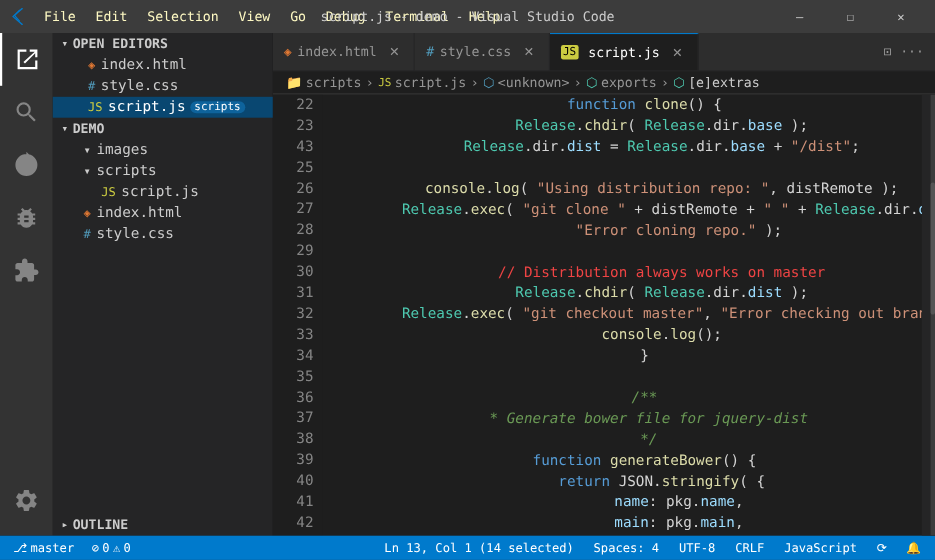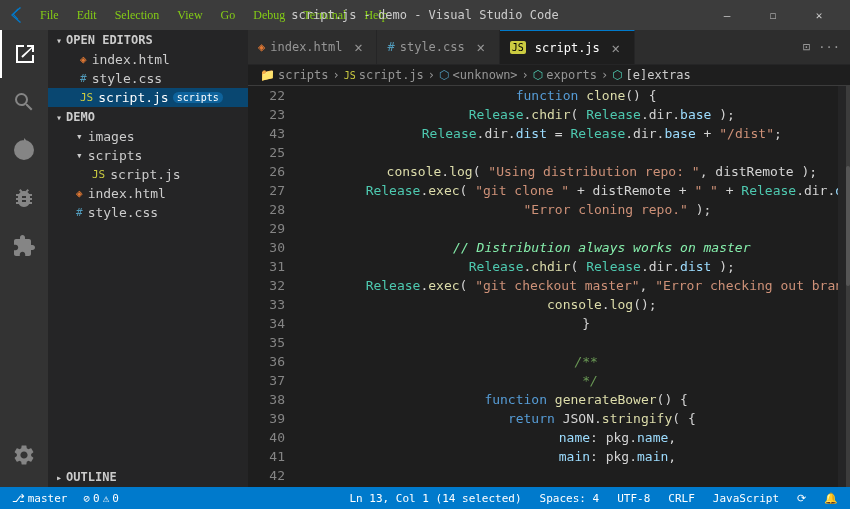--- a/index.html
+++ b/index.html
@@ -2,21 +2,21 @@
 <html><head>
   <meta charset="utf-8">
   <style>
     * { margin: 0; padding: 0; box-sizing: border-box; }
     body { font-family: 'Consolas', 'Monaco', monospace; background: #1e1e1e; color: #d4d4d4; width: 850px; height: 509px; overflow: hidden; display: flex; flex-direction: column; font-size: 12px; }
 
     
     .title-bar { background: #3c3c3c; height: 30px; display: flex; align-items: center; justify-content: space-between; padding: 0 8px; flex-shrink: 0; }
     .title-bar-left { display: flex; align-items: center; gap: 8px; }
     .title-bar-menus { display: flex; gap: 2px; }
-    .menu-item { color: #84cc16; padding: 2px 8px; font-size: 12px; cursor: pointer; border-radius: 3px; font-family: Liberation Serif, serif; }
+    .menu-item { color: #fef9c3; padding: 2px 8px; font-size: 12px; cursor: pointer; border-radius: 3px; }
     .title-bar-title { color: #ccc; font-size: 12px; position: absolute; left: 50%; transform: translateX(-50%); }
     .title-bar-controls { display: flex; gap: 0; }
     .title-control { width: 46px; height: 30px; display: flex; align-items: center; justify-content: center; cursor: pointer; color: #ccc; font-size: 11px; }
 
     
     .app-body { display: flex; flex: 1; overflow: hidden; }
 
     
     .activity-bar { width: 48px; background: #333333; display: flex; flex-direction: column; align-items: center; padding-top: 0; flex-shrink: 0; }
     .activity-icon { width: 48px; height: 48px; display: flex; align-items: center; justify-content: center; cursor: pointer; color: #858585; position: relative; }
@@ -268,27 +268,28 @@
         </div>
       <div class="code-content" id="code-content">
           <div class="code-line"><span style="color: rgb(212, 212, 212);">    </span><span style="color: rgb(86, 156, 214);">function</span><span style="color: rgb(212, 212, 212);"> </span><span style="color: rgb(220, 220, 170);">clone</span><span style="color: rgb(212, 212, 212);">() {</span></div>
           <div class="code-line"><span style="color: rgb(212, 212, 212);">        </span><span style="color: rgb(78, 201, 176);">Release</span><span style="color: rgb(212, 212, 212);">.</span><span style="color: rgb(220, 220, 170);">chdir</span><span style="color: rgb(212, 212, 212);">( </span><span style="color: rgb(78, 201, 176);">Release</span><span style="color: rgb(212, 212, 212);">.dir.</span><span style="color: rgb(156, 220, 254);">base</span><span style="color: rgb(212, 212, 212);"> );</span></div>
           <div class="code-line"><span style="color: rgb(212, 212, 212);">        </span><span style="color: rgb(78, 201, 176);">Release</span><span style="color: rgb(212, 212, 212);">.dir.</span><span style="color: rgb(156, 220, 254);">dist</span><span style="color: rgb(212, 212, 212);"> = </span><span style="color: rgb(78, 201, 176);">Release</span><span style="color: rgb(212, 212, 212);">.dir.</span><span style="color: rgb(156, 220, 254);">base</span><span style="color: rgb(212, 212, 212);"> + </span><span style="color: rgb(206, 145, 120);">"/dist"</span><span style="color: rgb(212, 212, 212);">;</span></div>
           <div class="code-line">&nbsp;</div>
           <div class="code-line"><span style="color: rgb(212, 212, 212);">        </span><span style="color: rgb(220, 220, 170);">console</span><span style="color: rgb(212, 212, 212);">.</span><span style="color: rgb(220, 220, 170);">log</span><span style="color: rgb(212, 212, 212);">( </span><span style="color: rgb(206, 145, 120);">"Using distribution repo: "</span><span style="color: rgb(212, 212, 212);">, distRemote );</span></div>
           <div class="code-line"><span style="color: rgb(212, 212, 212);">        </span><span style="color: rgb(78, 201, 176);">Release</span><span style="color: rgb(212, 212, 212);">.</span><span style="color: rgb(220, 220, 170);">exec</span><span style="color: rgb(212, 212, 212);">( </span><span style="color: rgb(206, 145, 120);">"git clone "</span><span style="color: rgb(212, 212, 212);"> + distRemote + </span><span style="color: rgb(206, 145, 120);">" "</span><span style="color: rgb(212, 212, 212);"> + </span><span style="color: rgb(78, 201, 176);">Release</span><span style="color: rgb(212, 212, 212);">.dir.</span><span style="color: rgb(156, 220, 254);">dist</span></div>
           <div class="code-line"><span style="color: rgb(212, 212, 212);">            </span><span style="color: rgb(206, 145, 120);">"Error cloning repo."</span><span style="color: rgb(212, 212, 212);"> );</span></div>
           <div class="code-line">&nbsp;</div>
-          <div class="code-line"><span style="color: rgb(212, 212, 212);">        </span><span style="color: #86efac; font-style: italic;">// Distribution always works on master</span></div>
+          <div class="code-line"><span style="color: rgb(212, 212, 212);">        </span><span style="color: #ef4444; ">// Distribution always works on master</span></div>
           <div class="code-line"><span style="color: rgb(212, 212, 212);">        </span><span style="color: rgb(78, 201, 176);">Release</span><span style="color: rgb(212, 212, 212);">.</span><span style="color: rgb(220, 220, 170);">chdir</span><span style="color: rgb(212, 212, 212);">( </span><span style="color: rgb(78, 201, 176);">Release</span><span style="color: rgb(212, 212, 212);">.dir.</span><span style="color: rgb(156, 220, 254);">dist</span><span style="color: rgb(212, 212, 212);"> );</span></div>
           <div class="code-line"><span style="color: rgb(212, 212, 212);">        </span><span style="color: rgb(78, 201, 176);">Release</span><span style="color: rgb(212, 212, 212);">.</span><span style="color: rgb(220, 220, 170);">exec</span><span style="color: rgb(212, 212, 212);">( </span><span style="color: rgb(206, 145, 120);">"git checkout master"</span><span style="color: rgb(212, 212, 212);">, </span><span style="color: rgb(206, 145, 120);">"Error checking out branch."</span></div>
           <div class="code-line"><span style="color: rgb(212, 212, 212);">        </span><span style="color: rgb(220, 220, 170);">console</span><span style="color: rgb(212, 212, 212);">.</span><span style="color: rgb(220, 220, 170);">log</span><span style="color: rgb(212, 212, 212);">();</span></div>
           <div class="code-line"><span style="color: rgb(212, 212, 212);">    }</span></div>
           <div class="code-line">&nbsp;</div>
           <div class="code-line"><span style="color: rgb(212, 212, 212);">    </span><span style="color: rgb(106, 153, 85); font-style: italic;">/**</span></div>
+          <div class="code-line"><span style="color: rgb(212, 212, 212);">    </span><span style="color: rgb(106, 153, 85); font-style: italic;"> * Generate bower file for jquery-dist</span></div>
           <div class="code-line"><span style="color: rgb(212, 212, 212);">    </span><span style="color: rgb(106, 153, 85); font-style: italic;"> */</span></div>
           <div class="code-line"><span style="color: rgb(212, 212, 212);">    </span><span style="color: rgb(86, 156, 214);">function</span><span style="color: rgb(212, 212, 212);"> </span><span style="color: rgb(220, 220, 170);">generateBower</span><span style="color: rgb(212, 212, 212);">() {</span></div>
           <div class="code-line"><span style="color: rgb(212, 212, 212);">        </span><span style="color: rgb(86, 156, 214);">return</span><span style="color: rgb(212, 212, 212);"> JSON.</span><span style="color: rgb(220, 220, 170);">stringify</span><span style="color: rgb(212, 212, 212);">( {</span></div>
           <div class="code-line"><span style="color: rgb(212, 212, 212);">            </span><span style="color: rgb(156, 220, 254);">name</span><span style="color: rgb(212, 212, 212);">: pkg.</span><span style="color: rgb(156, 220, 254);">name</span><span style="color: rgb(212, 212, 212);">,</span></div>
           <div class="code-line"><span style="color: rgb(212, 212, 212);">            </span><span style="color: rgb(156, 220, 254);">main</span><span style="color: rgb(212, 212, 212);">: pkg.</span><span style="color: rgb(156, 220, 254);">main</span><span style="color: rgb(212, 212, 212);">,</span></div>
           <div class="code-line"></div>
         </div>
       <div style="width:12px;background:#252526;flex-shrink:0;position:relative;">
         <div style="position:absolute;right:0;top:0;width:4px;height:100%;background:#3c3c3c;"></div>
         <div style="position:absolute;right:0;top:20%;width:4px;height:30%;background:#555;border-radius:2px;"></div>

